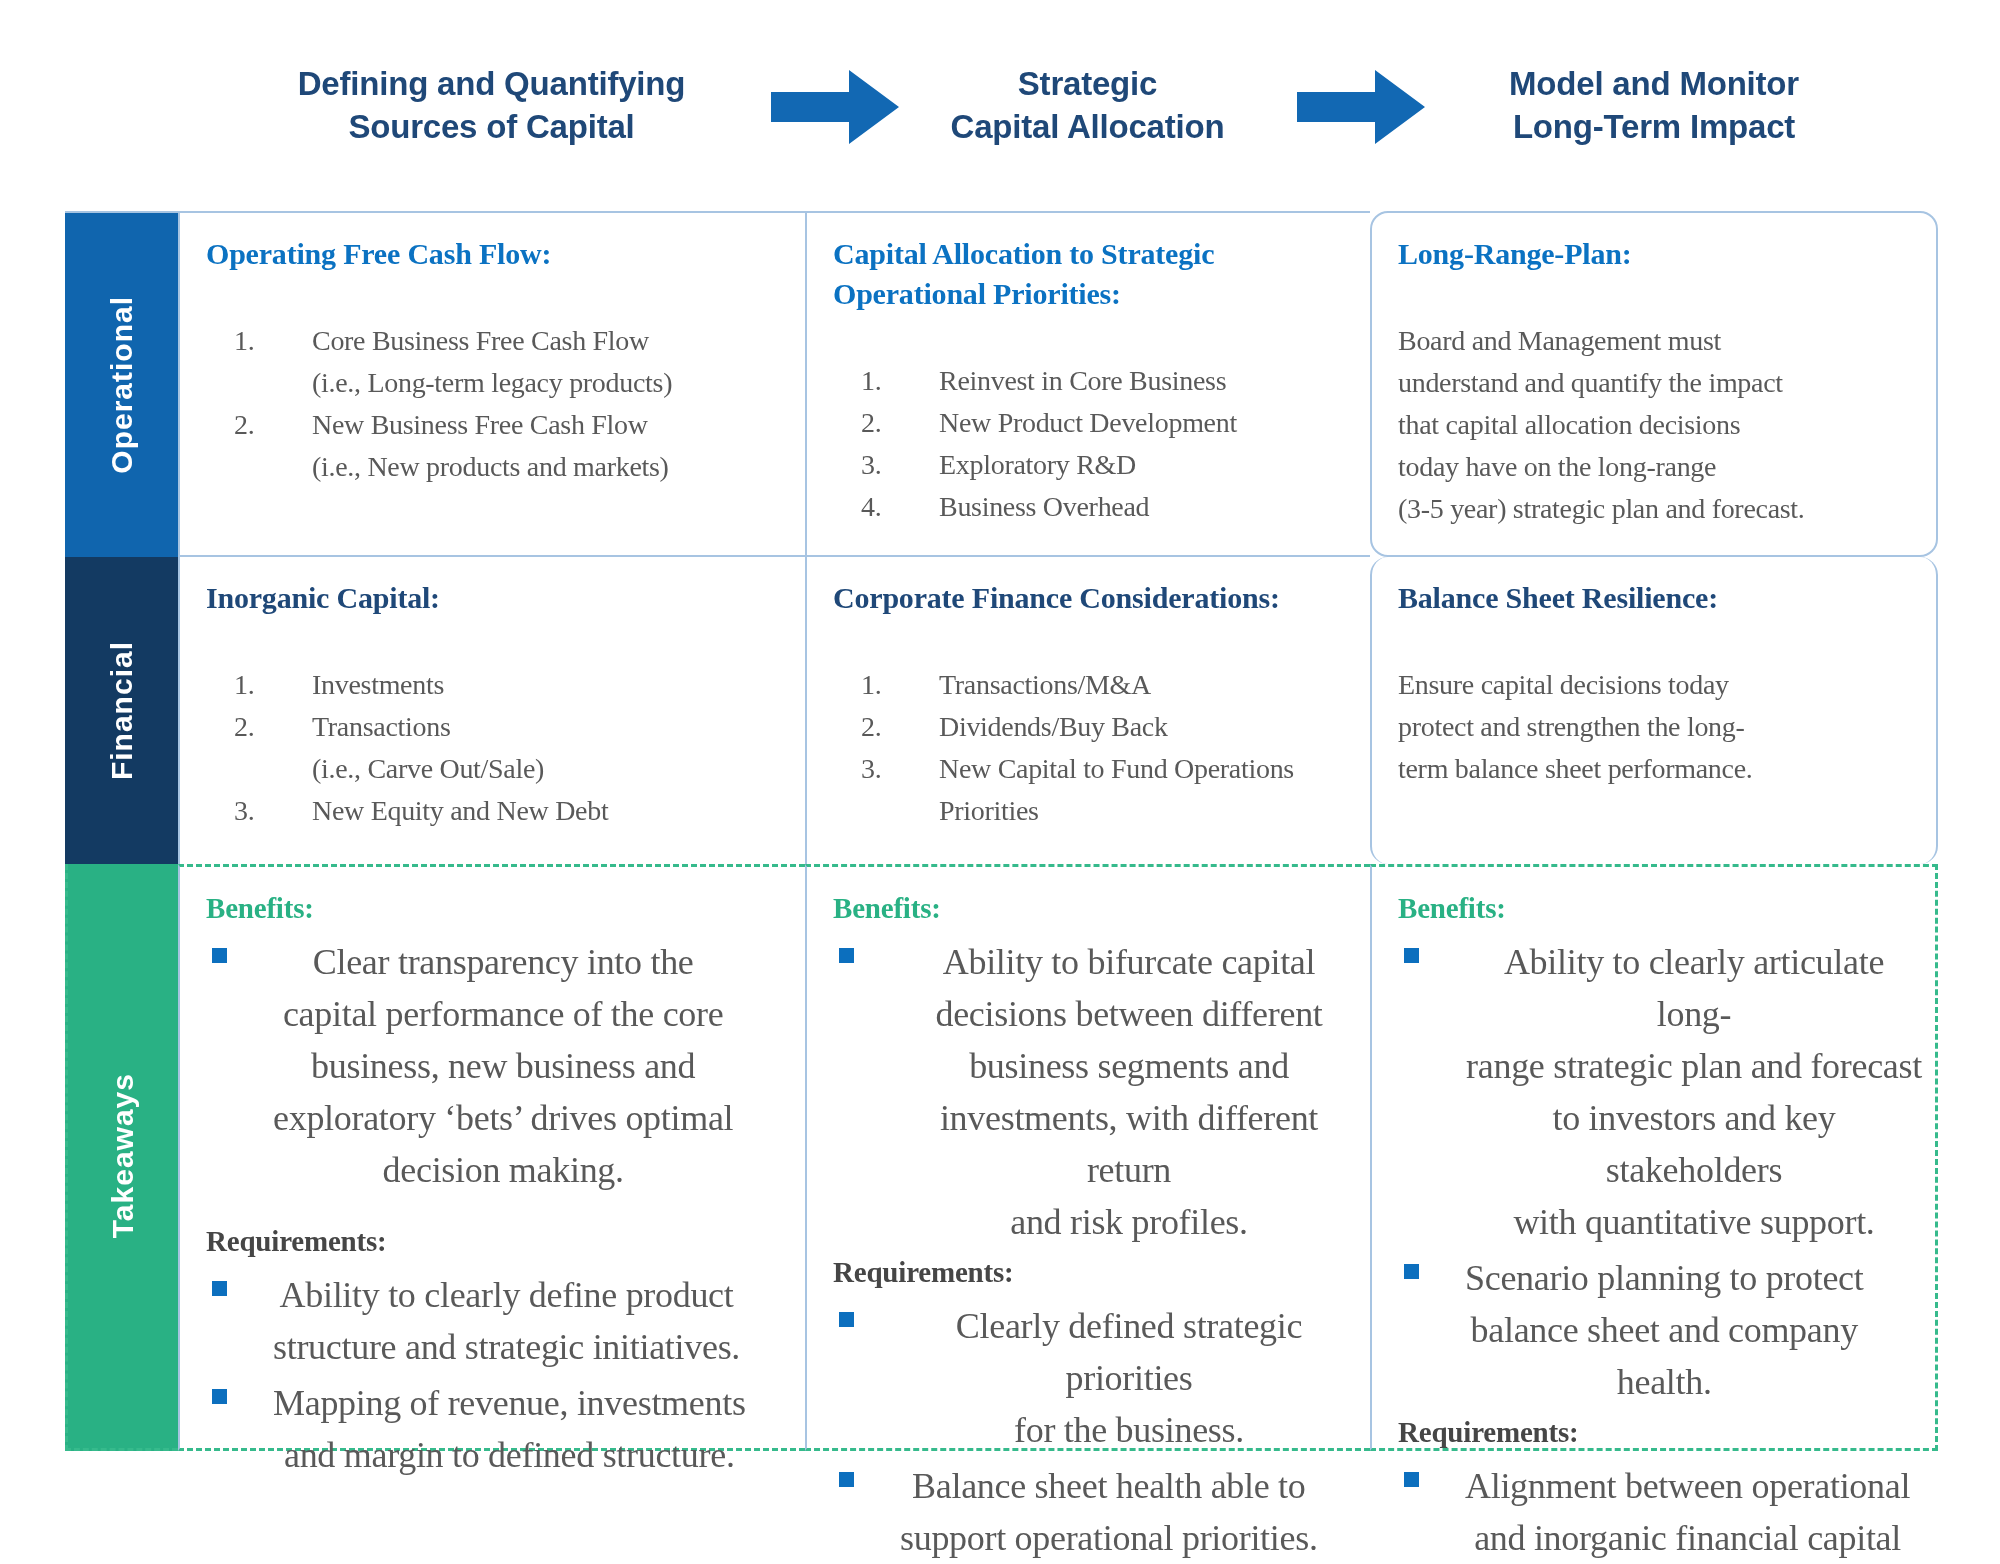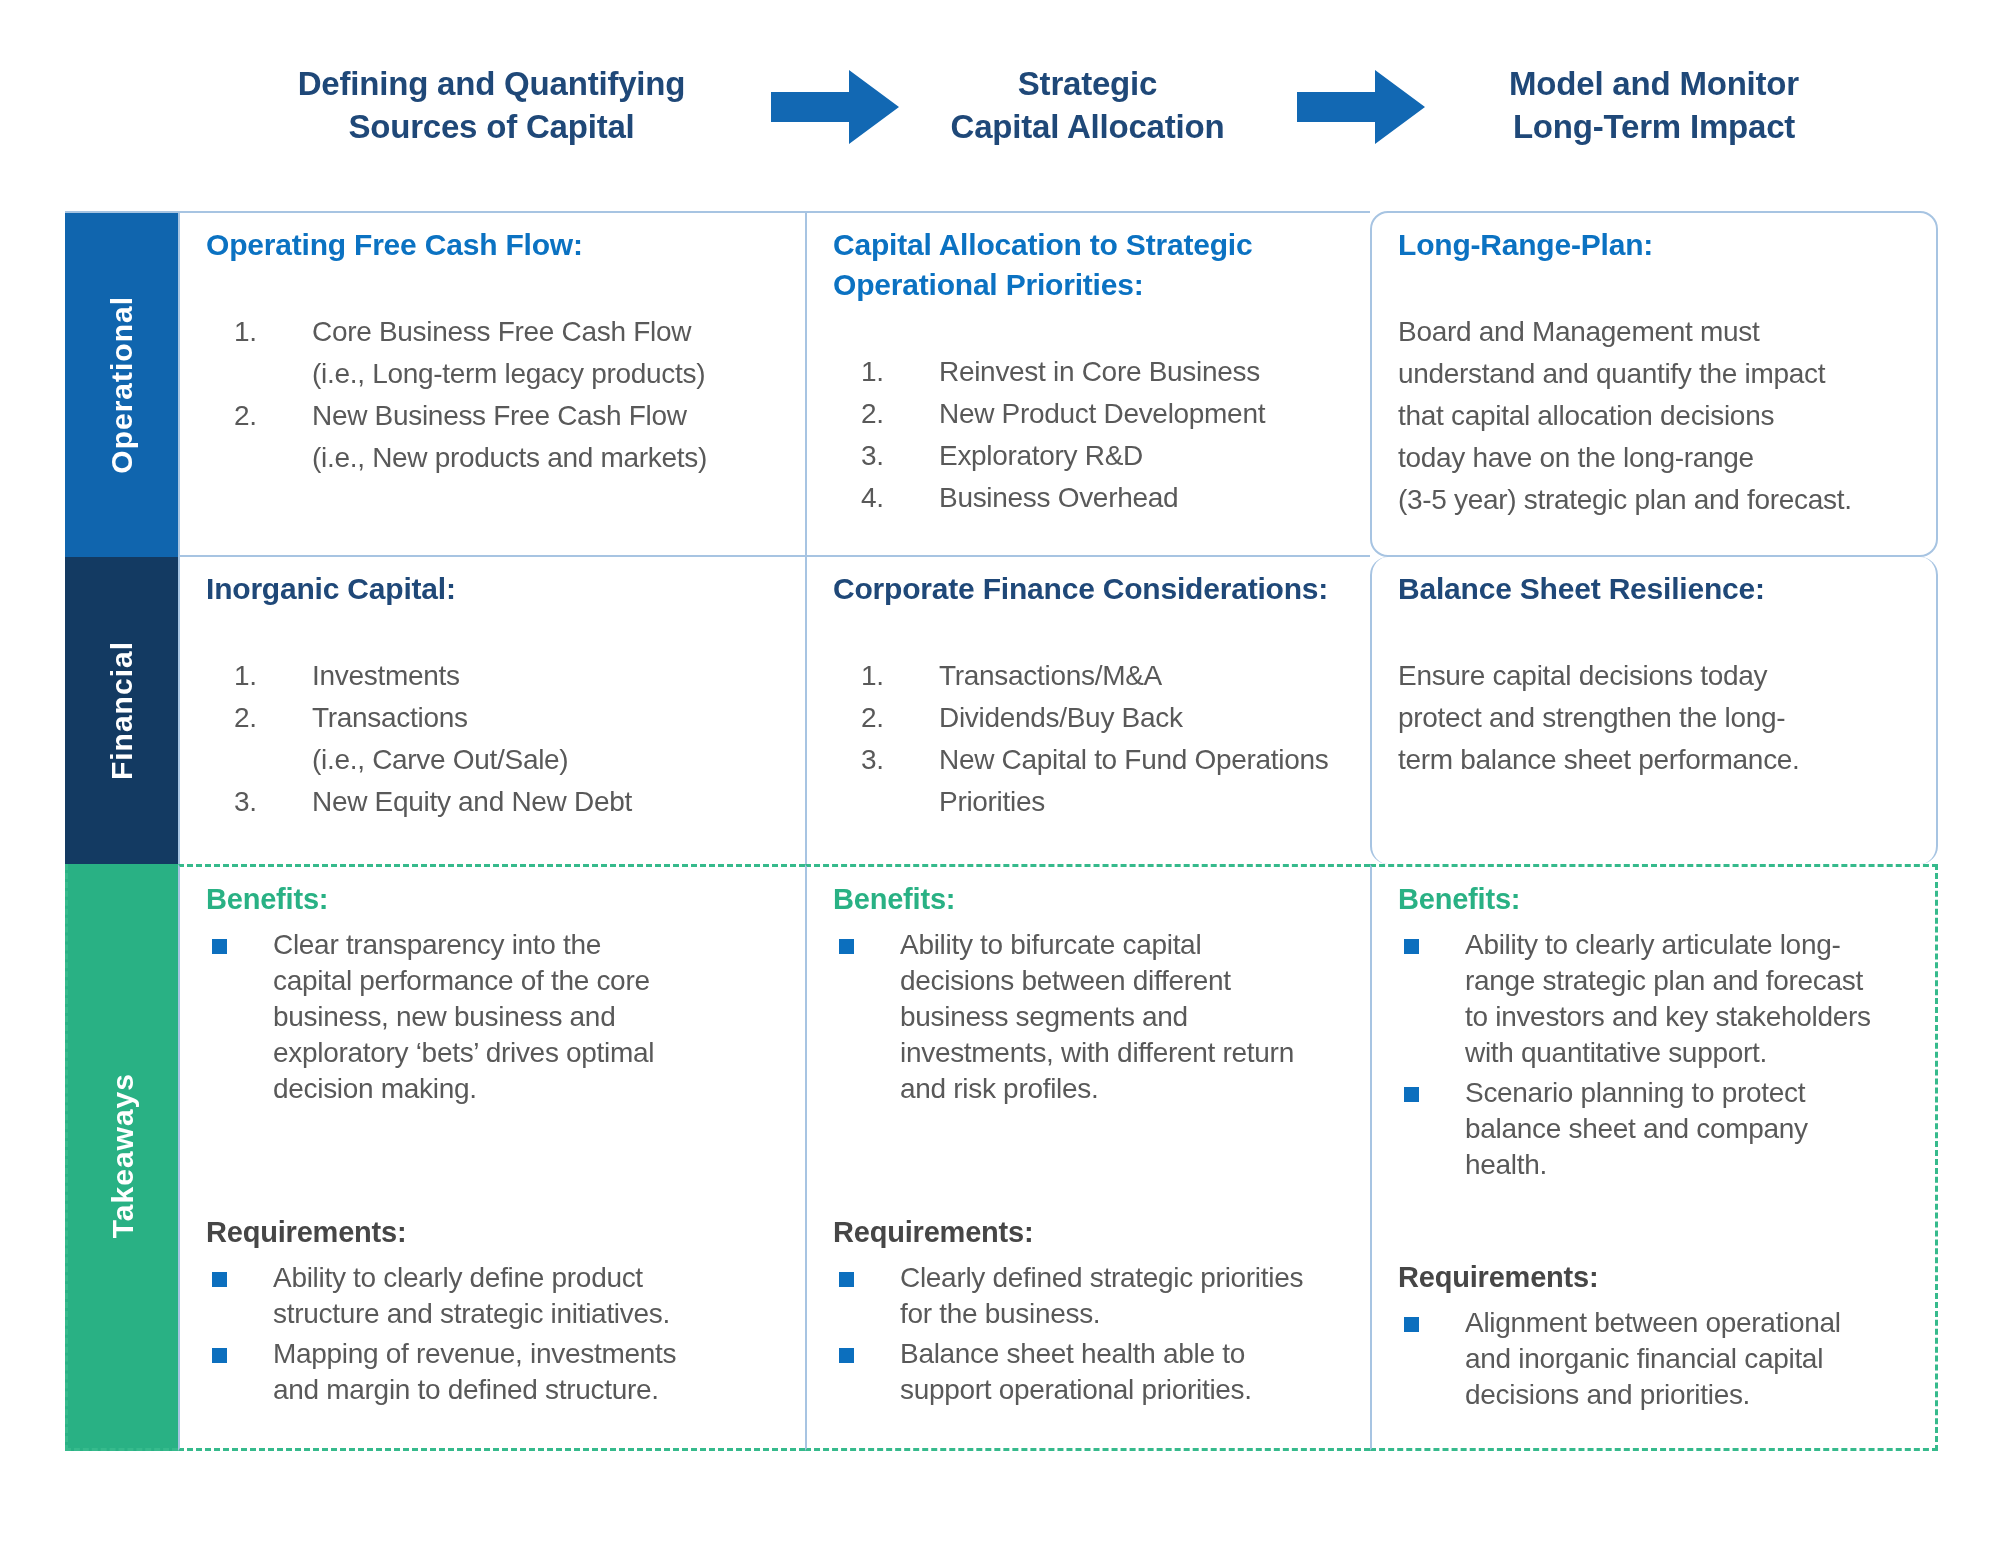--- a/index.html
+++ b/index.html
@@ -43,21 +43,21 @@
   }
   .lbl{ display:flex; align-items:center; justify-content:center; }
   .lbl span{
     writing-mode:vertical-rl; transform:rotate(180deg);
     color:#ffffff; font-weight:bold; font-size:30px; letter-spacing:1px;
   }
   .lbl-op{ background:var(--band-op); border-top:2px solid var(--lb); }
   .lbl-fi{ background:var(--band-fi); }
   .lbl-tk{ background:var(--band-tk); border-left:3px dashed var(--gd); border-bottom:3px dashed var(--gd); }
 
-  .cell{ background:#ffffff; border-left:2px solid var(--lb); padding:12px 12px 12px 26px; }
+  .cell{ background:#ffffff; border-left:2px solid var(--lb); padding:21px 12px 12px 26px;font-family:Liberation Serif, serif; }
   .r1{ border-top:2px solid var(--lb); border-bottom:2px solid var(--lb); }
   .r3{ border-top:3px dashed var(--gd); border-bottom:3px dashed var(--gd); }
   .last.r1, .last.r2{ border-right:2px solid var(--lb);border-radius:18px; }
   .last.r3{ border-right:3px dashed var(--gd); }
 
   .chead{
     font-size:30px; font-weight:bold; line-height:40px;
     margin-bottom:46px; white-space:pre-line; letter-spacing:-0.2px;
   }
   .h-bright{ color:var(--bright); }
@@ -69,21 +69,21 @@
   .nitem span{ white-space:pre-line; }
 
   .para{ font-size:28px; color:var(--body); line-height:42px; letter-spacing:-0.3px; white-space:pre-line;margin-top:40px; }
 
   
   .sec-head{ font-size:29px; font-weight:bold; line-height:40px; margin-bottom:8px; letter-spacing:-0.2px; }
   .h-green{ color:var(--green); }
   .h-dark{ color:var(--dark); }
   .benefits{ min-height:333px; }
   .benefits.tall{ min-height:378px; }
-  .bitem{ display:flex; font-size:28px; color:var(--body); line-height:36px; letter-spacing:-0.3px; margin-bottom:4px; }
+  .bitem{ display:flex; font-size:36px; color:var(--body); line-height:52px; letter-spacing:-0.3px; margin-bottom:4px;text-align:center; }
   .sq{ flex:0 0 15px; height:15px; background:#0C6FBE; margin:12px 46px 0 6px; }
   .bitem span{ white-space:pre-line; }
 </style>
 </head>
 <body>
 
 <div class="wrap">
 
   <div class="hdr">
     <div class="hdr-title hc2">Defining and Quantifying

